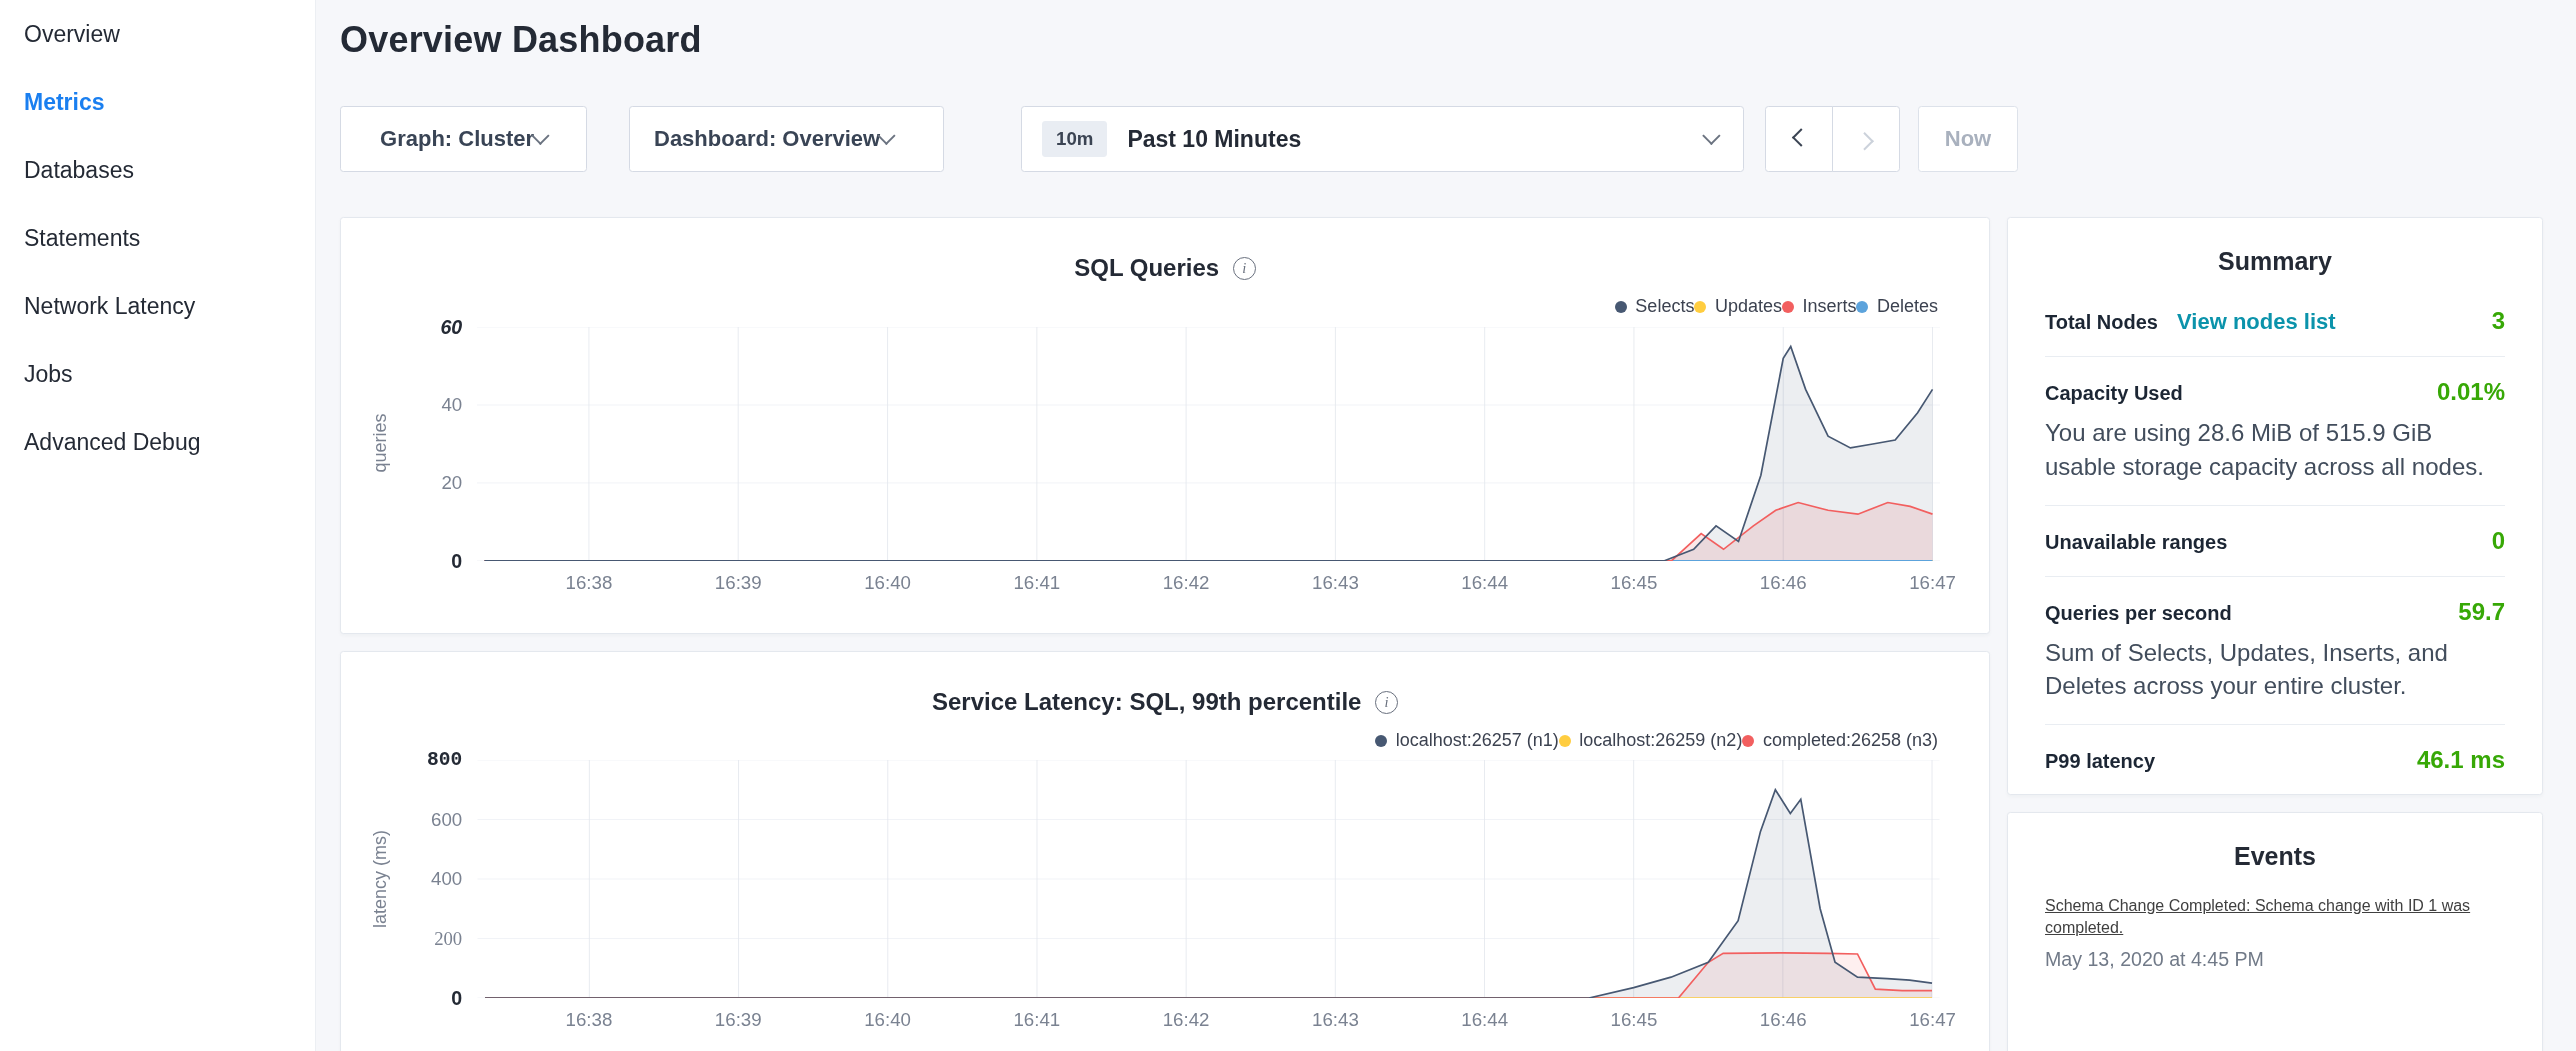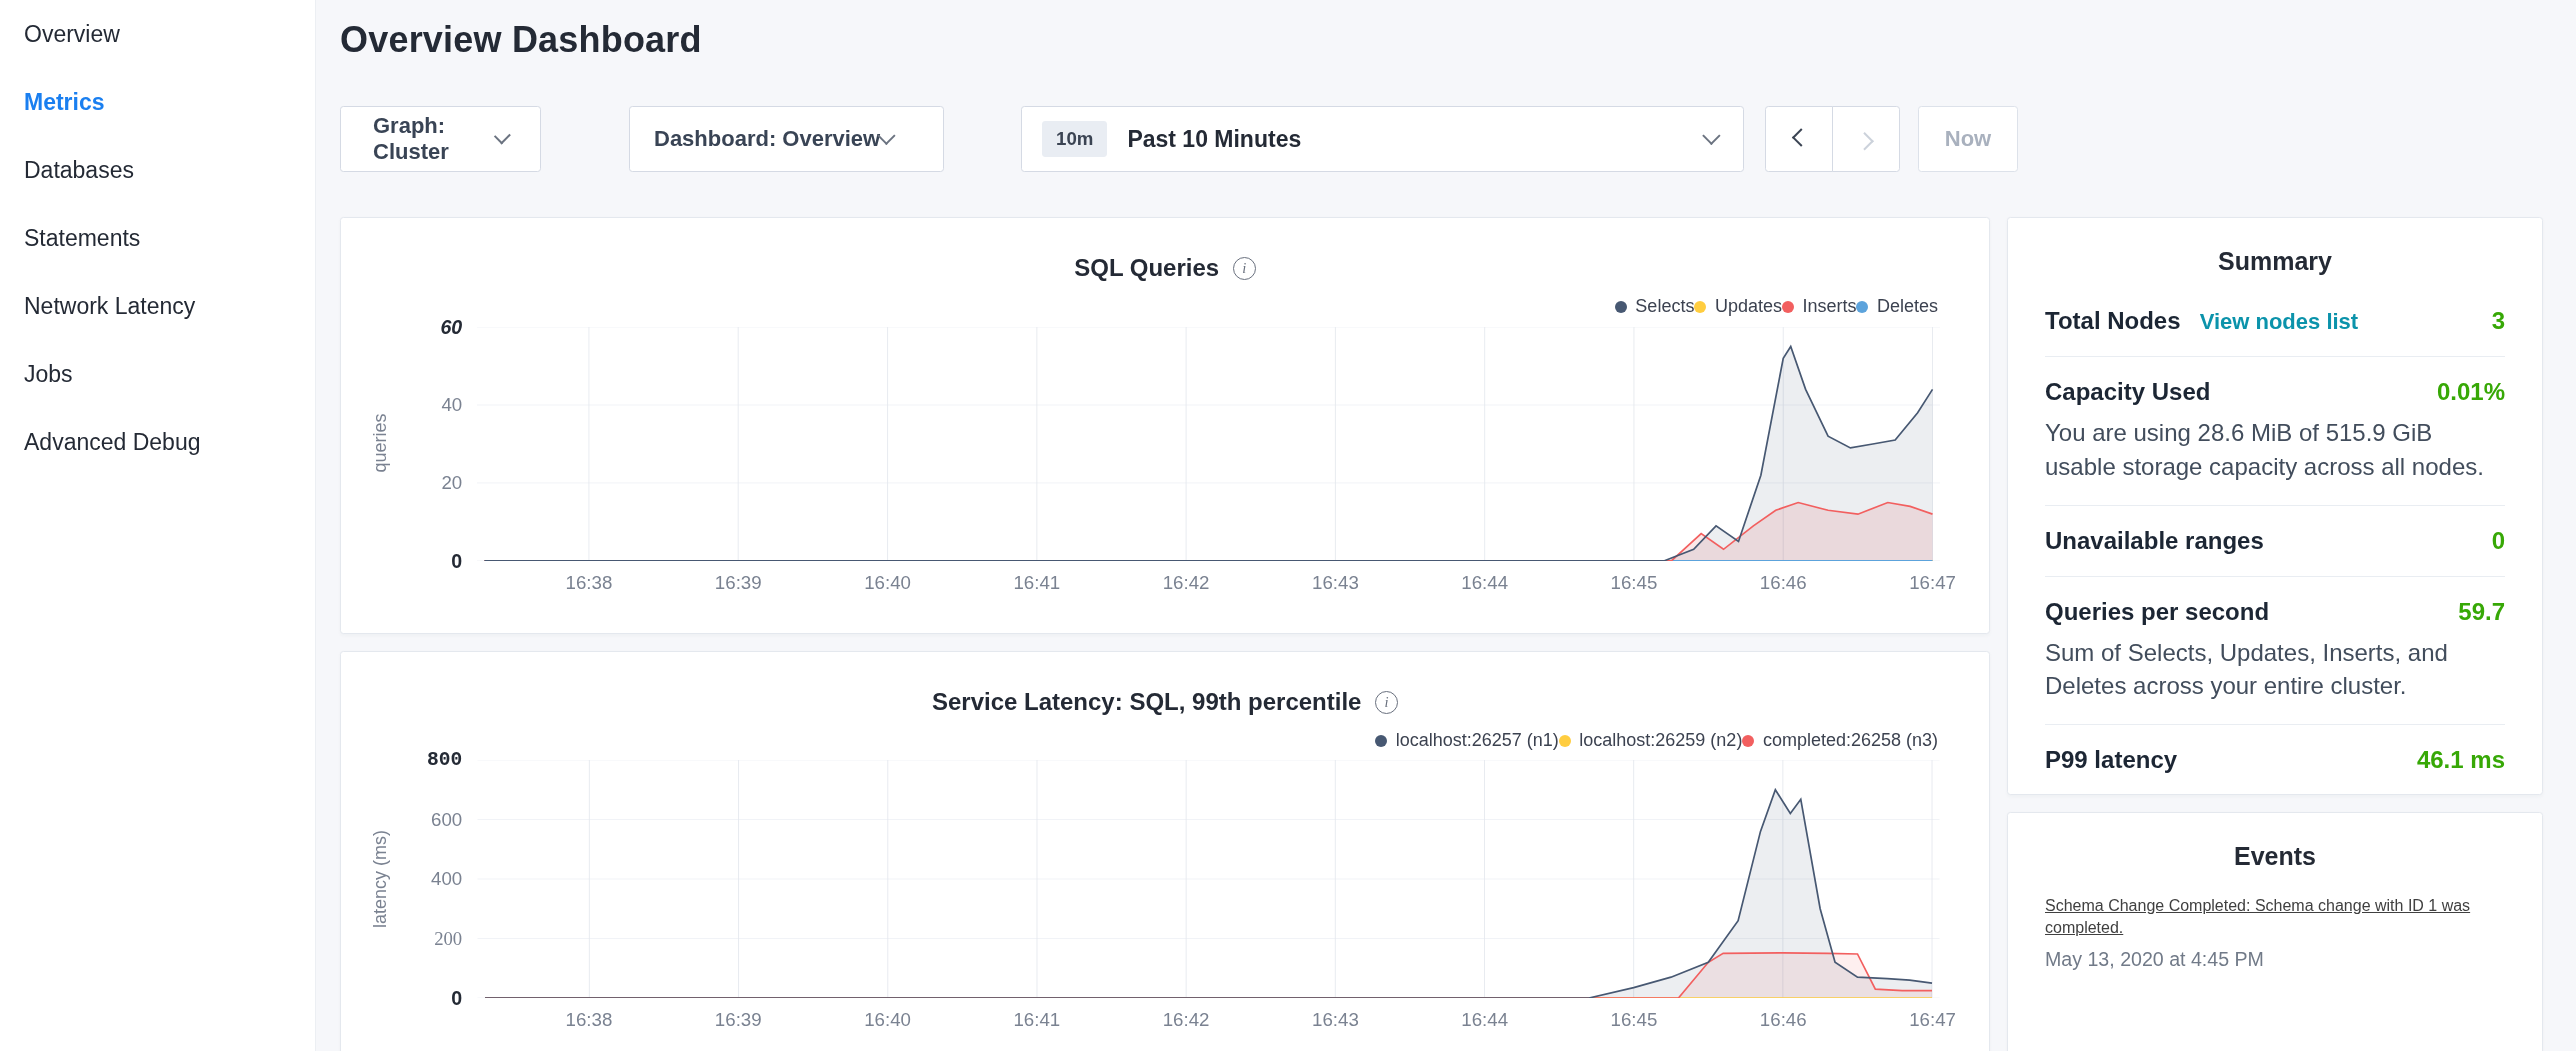--- a/index.html
+++ b/index.html
@@ -19,21 +19,21 @@
   .sidebar li.active { color:#1a7ff0; font-weight:700; }
 
   
   .page-title { position:absolute; left:340px; top:18.7px; font-size:36px; font-weight:700; color:#242a35; letter-spacing:0.2px; }
 
   .btnlike {
     position:absolute; top:106px; height:66px; background:#ffffff;
     border:0.9px solid #d5dae4; border-radius:3.4px;
     display:flex; align-items:center; font-size:22px; font-weight:600; color:#394455; cursor:pointer;
   }
-  .dd-graph { left:340px; width:201px; padding:0 32px; justify-content:space-between; }
+  .dd-graph { left:340px; width:247px; padding:0 32px; justify-content:center; }
   .dd-dashboard { left:629px; width:315px; padding:0 24px; justify-content:flex-start; }
   .time-picker { left:1021px; width:723px; padding:0 25.5px 0 20.4px; }
   .time-badge { background:#e9edf3; border-radius:3.4px; padding:6.8px 13.6px; font-size:18.7px; font-weight:700; color:#3b4453; }
   .time-label { margin-left:20.4px; font-size:23px; font-weight:700; color:#242a35; flex:1; }
   .nav-prev { left:1765px; width:68px; justify-content:center; border-top-right-radius:0; border-bottom-right-radius:0; color:#3b4453; }
   .nav-next { left:1832px; width:68px; justify-content:center; border-top-left-radius:0; border-bottom-left-radius:0; color:#ccd2db; }
   .now-btn { left:1918px; width:100px; justify-content:center; color:#a9b1be; border-color:#dde2ea; font-weight:600; }
 
   .chev { display:inline-block; width:12.8px; height:12.8px; border-right:2.6px solid currentColor; border-bottom:2.6px solid currentColor; }
   .chev-down { transform:rotate(45deg) translate(-2.6px,-2.6px); color:#6b7380; }
@@ -74,21 +74,21 @@
 
   .ylab { position:absolute; left:39px; transform:translate(-50%,-50%) rotate(-90deg); white-space:nowrap; font-size:18px; color:#7a8291; }
   .c1 .ylab { top:225px; }
   .c2 .ylab { top:227px; }
 
   
   .panel-title { text-align:center; font-size:25px; font-weight:700; color:#242a35; margin-bottom:10.2px; }
   .summary-row { padding:21px 0; border-bottom:0.9px solid #e9edf2; }
   .summary-row:last-child { border-bottom:none; }
   .row-head { display:flex; justify-content:space-between; align-items:baseline; }
-  .row-label { font-size:24px; font-weight:700; color:#1c2634; }
+  .row-label { font-size:20px; font-weight:700; color:#1c2634; }
   .row-link { font-size:22px; font-weight:600; color:#0b93ab; margin-left:15.3px; cursor:pointer; text-decoration:none; }
   .row-value { font-size:24px; font-weight:700; color:#37a806; white-space:nowrap; }
   .row-desc { margin-top:10.2px; font-size:24px; color:#424d5c; line-height:1.4; }
 
   
   .event-item { margin-top:24px; }
   .event-text { font-size:16px; color:#404040; line-height:1.35;text-decoration:underline; }
   .event-time { margin-top:10.2px; font-size:19.6px; color:#717a88; }
 </style>
 </head>

